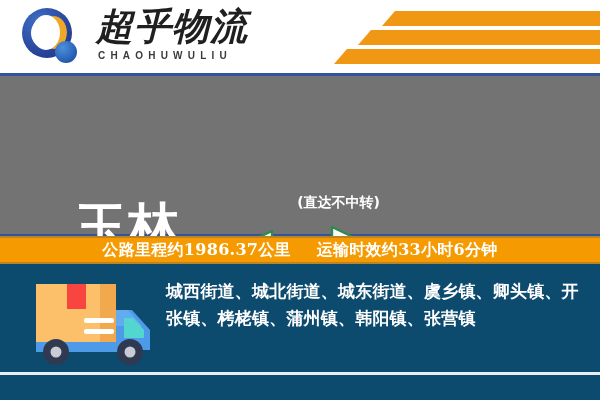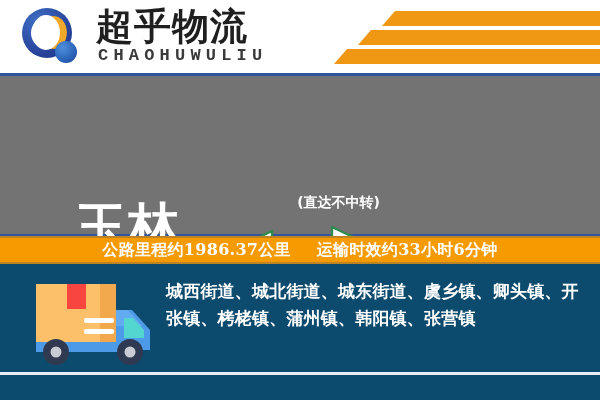--- a/index.html
+++ b/index.html
@@ -74,24 +74,25 @@
     width: 180px;
   }
   .logo-cn {
     font-family: "DejaVu Sans", "Liberation Sans", sans-serif;
     font-size: 37px;
     font-weight: bold;
     color: #1f1f1f;
     letter-spacing: 1px;
     line-height: 42px;
     white-space: nowrap;
+    font-style: italic;
   }
   .logo-en {
-    font-family: Liberation Mono, monospace;
-    font-size: 17px;
+    font-family: Liberation Sans, sans-serif;
+    font-size: 10px;
     font-weight: bold;
     color: #3a3a3a;
     letter-spacing: 5.2px;
     line-height: 16px;
     white-space: nowrap;
     padding-left: 2px;
   }
   .stripes {
     position: absolute;
     right: 0; top: 6px;

